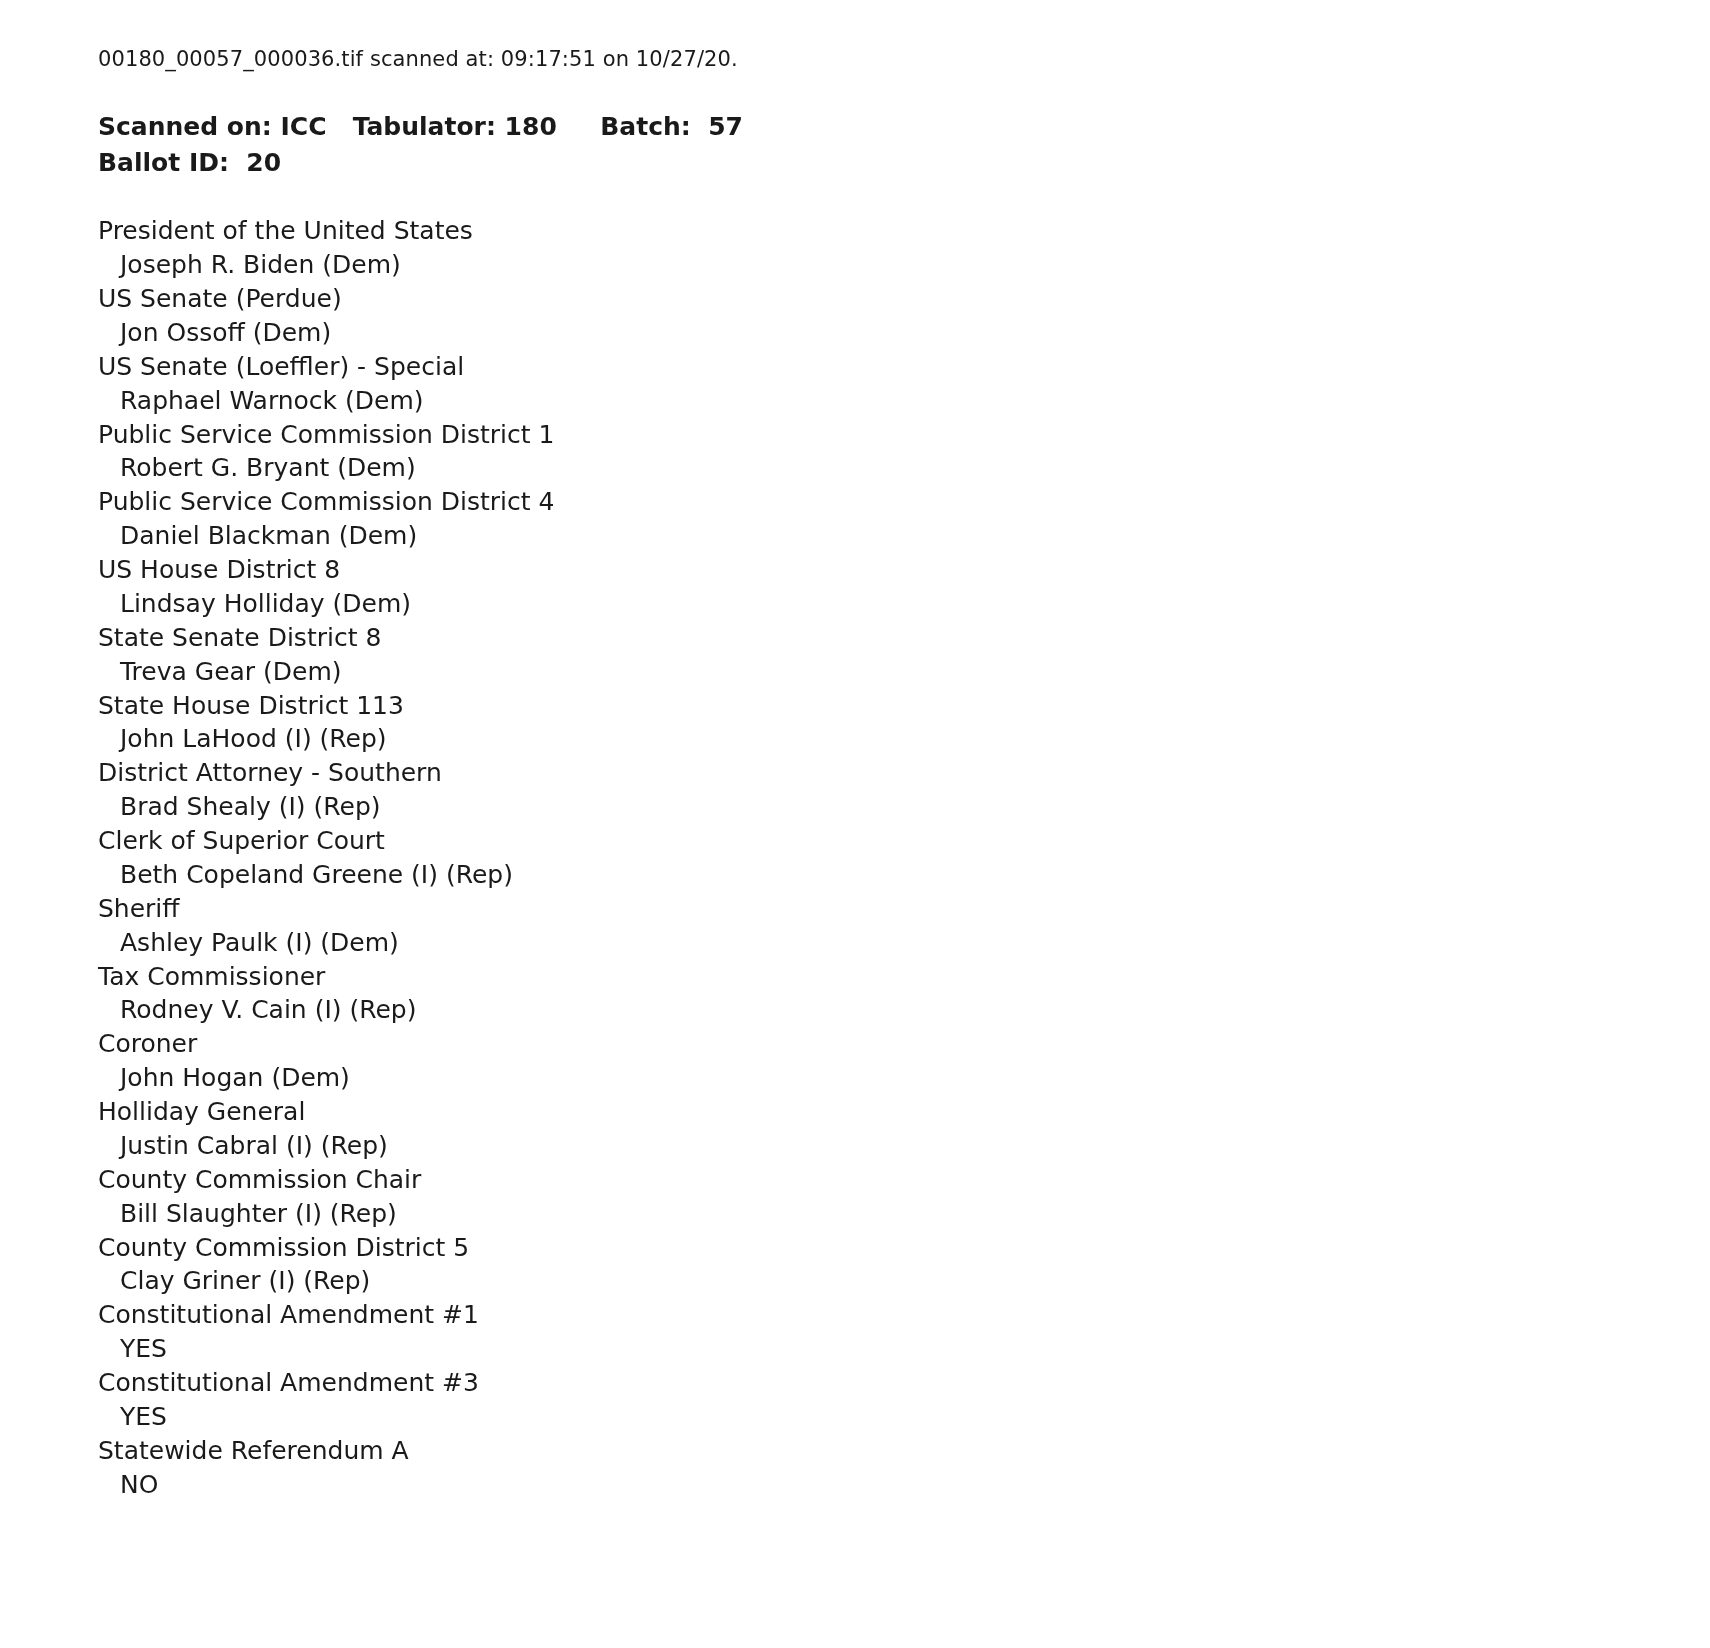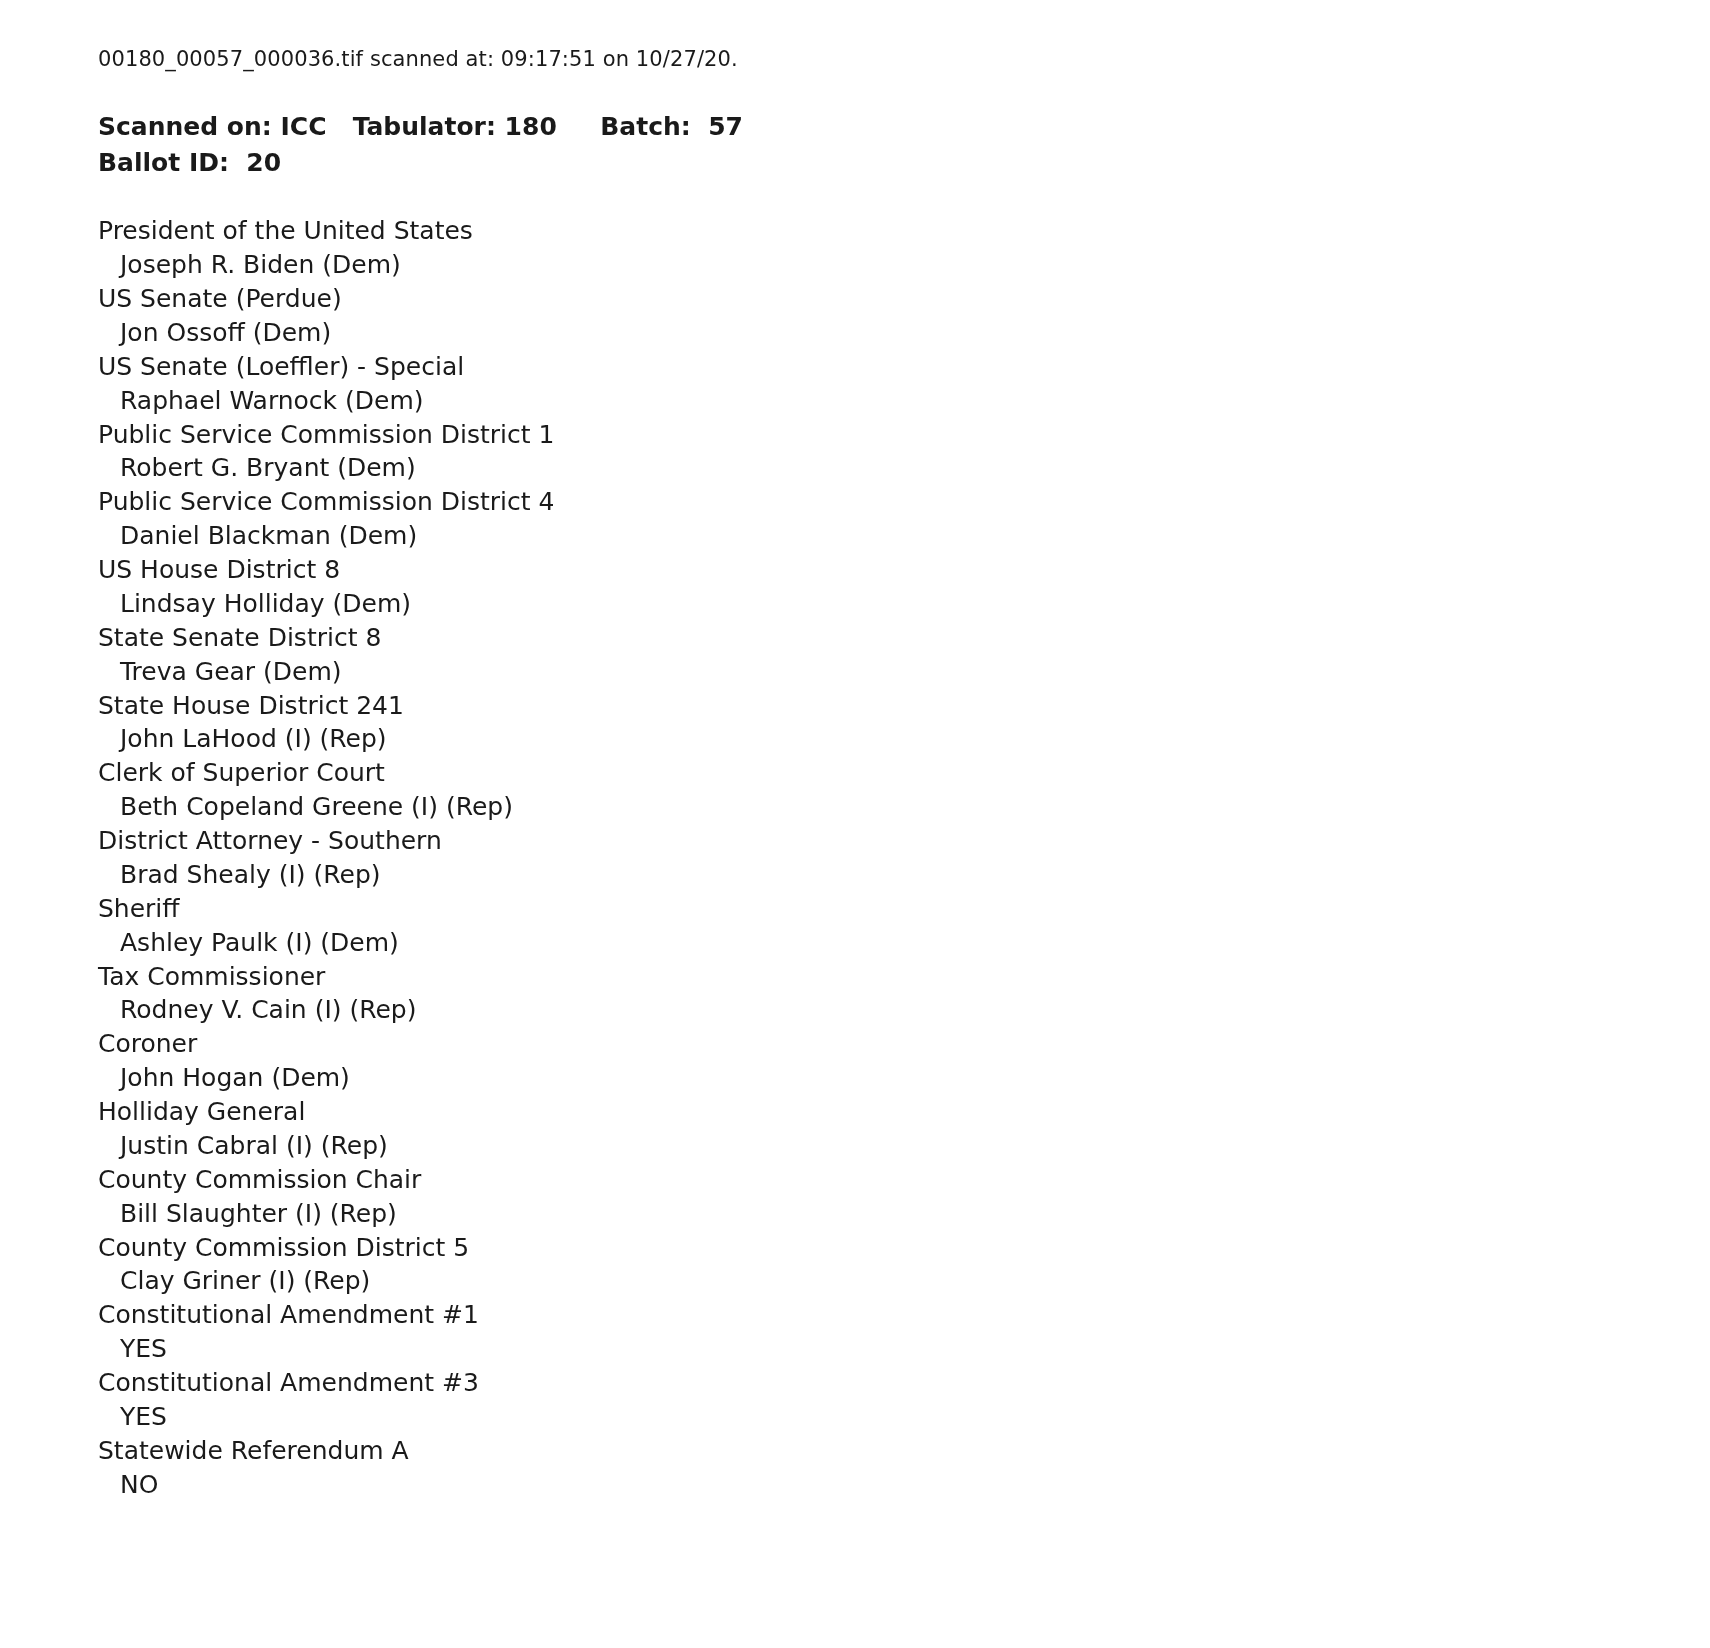--- a/index.html
+++ b/index.html
@@ -85,30 +85,30 @@
       </div>
       <div class="contest">
         <div class="contest-title">US House District 8</div>
         <div class="contest-choice">Lindsay Holliday (Dem)</div>
       </div>
       <div class="contest">
         <div class="contest-title">State Senate District 8</div>
         <div class="contest-choice">Treva Gear (Dem)</div>
       </div>
       <div class="contest">
-        <div class="contest-title">State House District 241</div>
+        <div class="contest-title">State House District 113</div>
         <div class="contest-choice">John LaHood (I) (Rep)</div>
+      </div>
+      <div class="contest">
+        <div class="contest-title">District Attorney - Southern</div>
+        <div class="contest-choice">Brad Shealy (I) (Rep)</div>
       </div>
       <div class="contest">
         <div class="contest-title">Clerk of Superior Court</div>
         <div class="contest-choice">Beth Copeland Greene (I) (Rep)</div>
-      </div>
-      <div class="contest">
-        <div class="contest-title">District Attorney - Southern</div>
-        <div class="contest-choice">Brad Shealy (I) (Rep)</div>
       </div>
       <div class="contest">
         <div class="contest-title">Sheriff</div>
         <div class="contest-choice">Ashley Paulk (I) (Dem)</div>
       </div>
       <div class="contest">
         <div class="contest-title">Tax Commissioner</div>
         <div class="contest-choice">Rodney V. Cain (I) (Rep)</div>
       </div>
       <div class="contest">

